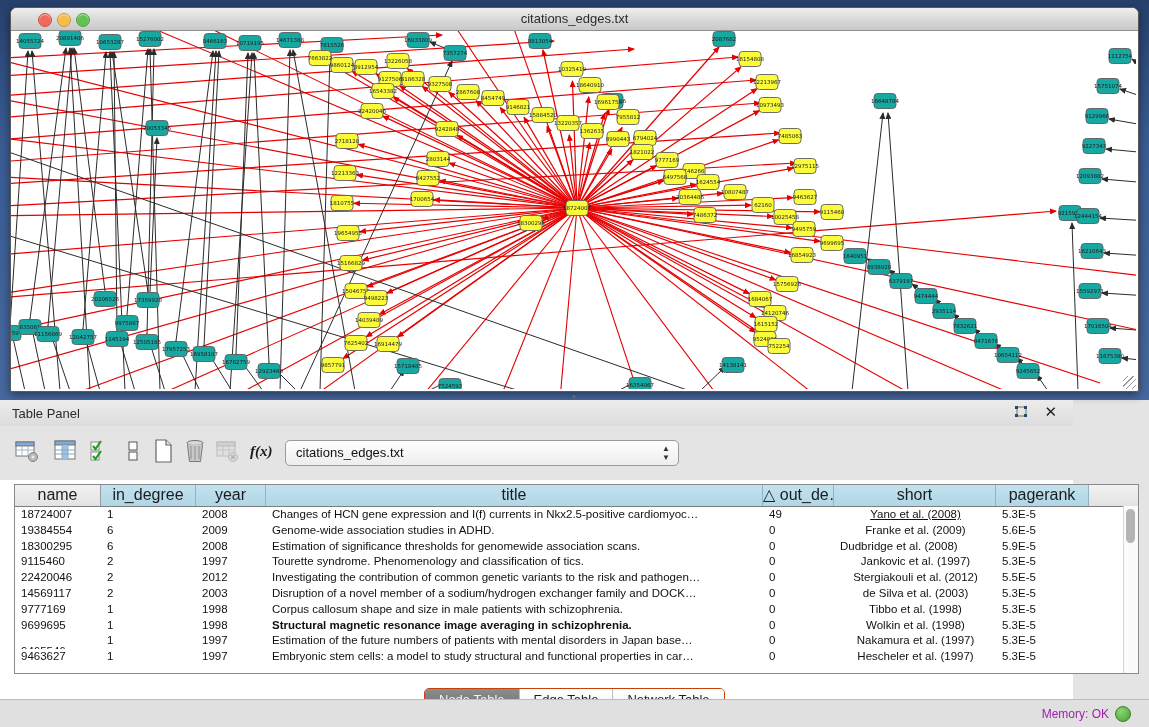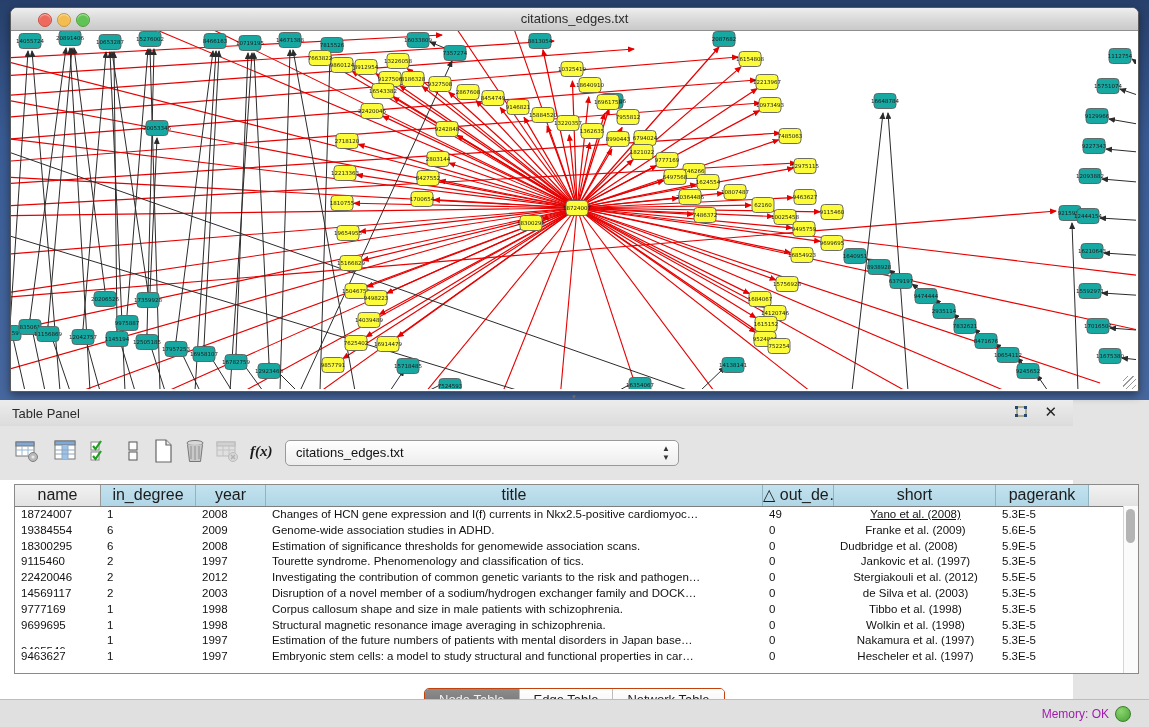--- a/index.html
+++ b/index.html
@@ -881,21 +881,21 @@
             <div class="tcell" style="width: 70px;">1998</div>
             <div class="tcell" style="width: 497px;">Corpus callosum shape and size in male patients with schizophrenia.</div>
             <div class="tcell" style="width: 71px;">0</div>
             <div class="tcell" style="width: 162px; text-align: center;">Tibbo et al. (1998)</div>
             <div class="tcell" style="width: 93px;">5.3E-5</div>
           </div>
           <div class="trow">
             <div class="tcell" style="width: 86px;">9699695</div>
             <div class="tcell" style="width: 95px;">1</div>
             <div class="tcell" style="width: 70px;">1998</div>
-            <div class="tcell" style="width: 497px;">Structural magnetic resonance image averaging in schizophrenia.</div>
+            <div class="tcell" style="width: 497px; font-weight: bold;">Structural magnetic resonance image averaging in schizophrenia.</div>
             <div class="tcell" style="width: 71px;">0</div>
             <div class="tcell" style="width: 162px; text-align: center;">Wolkin et al. (1998)</div>
             <div class="tcell" style="width: 93px;">5.3E-5</div>
           </div>
           <div class="trow">
             <div class="tcell" style="width: 86px; margin-top: 11px;">9465546</div>
             <div class="tcell" style="width: 95px;">1</div>
             <div class="tcell" style="width: 70px;">1997</div>
             <div class="tcell" style="width: 497px;">Estimation of the future numbers of patients with mental disorders in Japan base…</div>
             <div class="tcell" style="width: 71px;">0</div>

